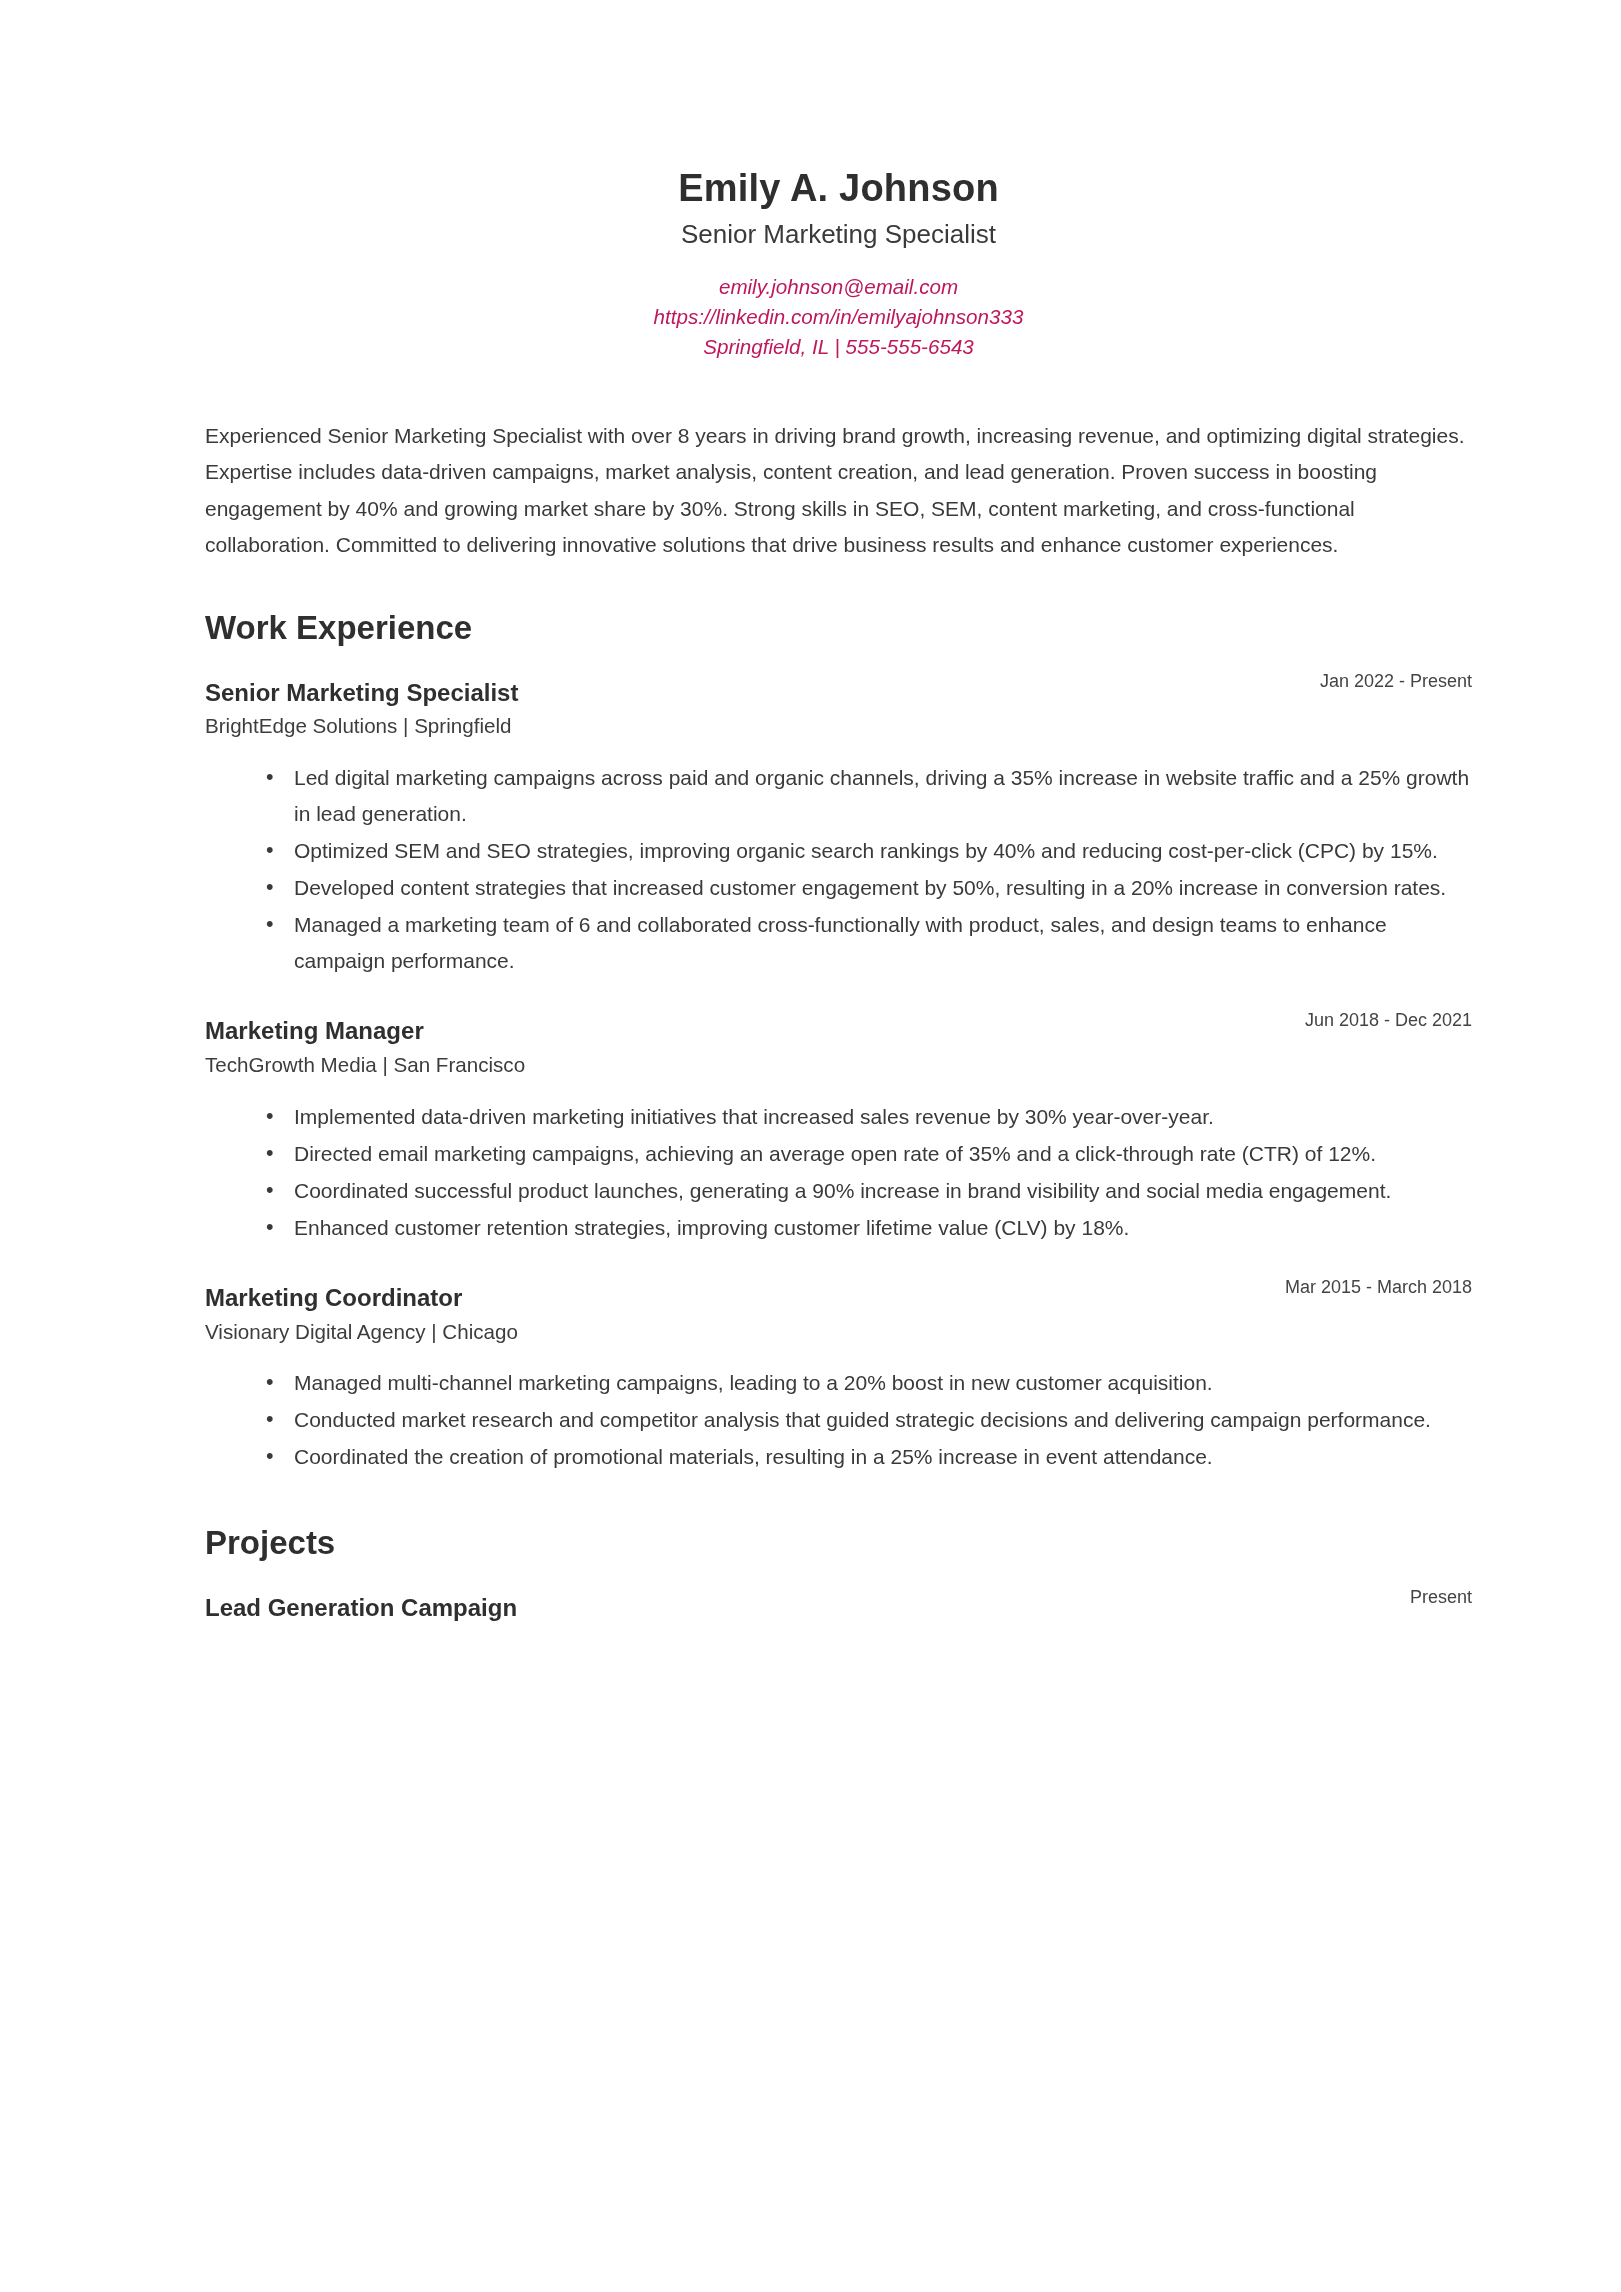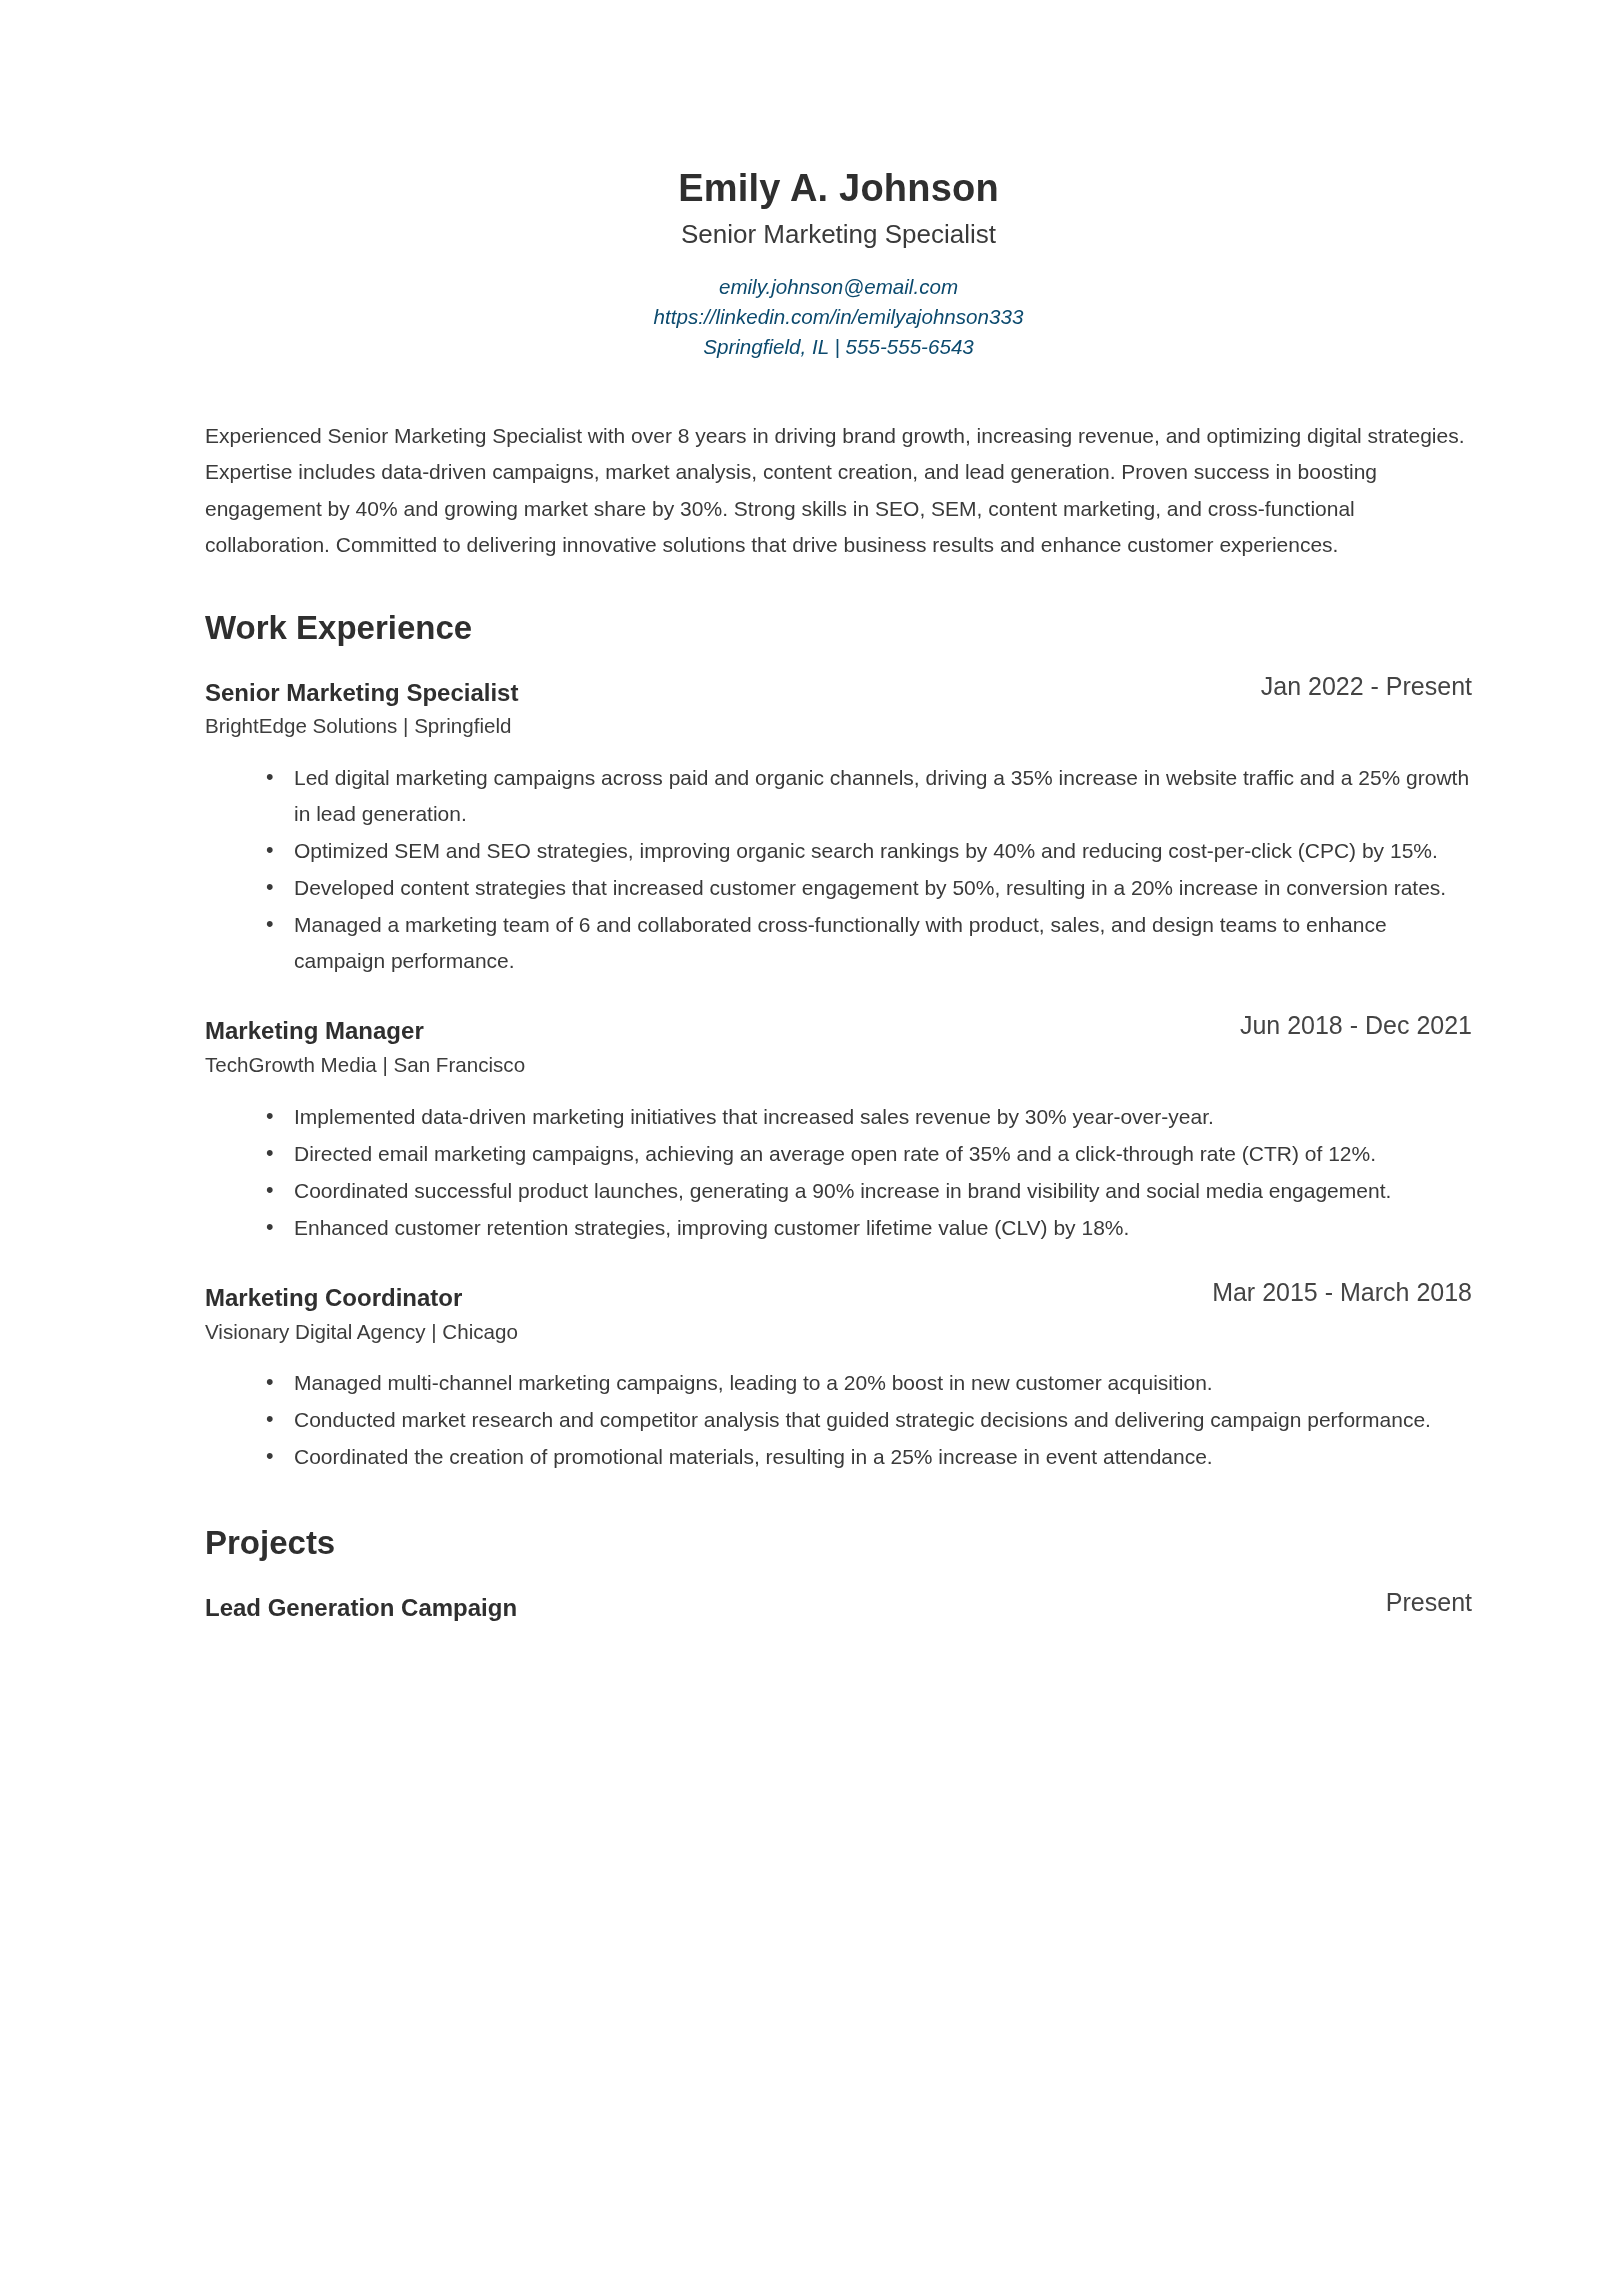--- a/index.html
+++ b/index.html
@@ -43,21 +43,21 @@
     font-size: 26px;
     font-weight: normal;
     color: #3a3a3a;
     line-height: 1.25;
     margin: 8px 0 0 0;
   }
   .contact-block {
     margin-top: 21.5px;
     font-style: italic;
     font-size: 20.6px;
-    color: #0c4a6e;
+    color: #be185d;
     line-height: 1.47;
   }
   .contact-line {
     display: block;
   }
 
   
   .summary {
     margin-top: 56px;
     font-size: 21px;
@@ -92,21 +92,21 @@
   }
   .entry-title {
     font-size: 24px;
     font-weight: bold;
     color: #2f2f2f;
     line-height: 1.3;
     flex: 1 1 auto;
     padding-top: 6.3px;
   }
   .entry-date {
-    font-size: 25px;
+    font-size: 18px;
     color: #444444;
     line-height: 1.3;
     white-space: nowrap;
     flex: 0 0 auto;
     text-align: center;
     padding-left: 25px;
   }
   .entry-sub {
     font-size: 20.6px;
     color: #3d3d3d;

